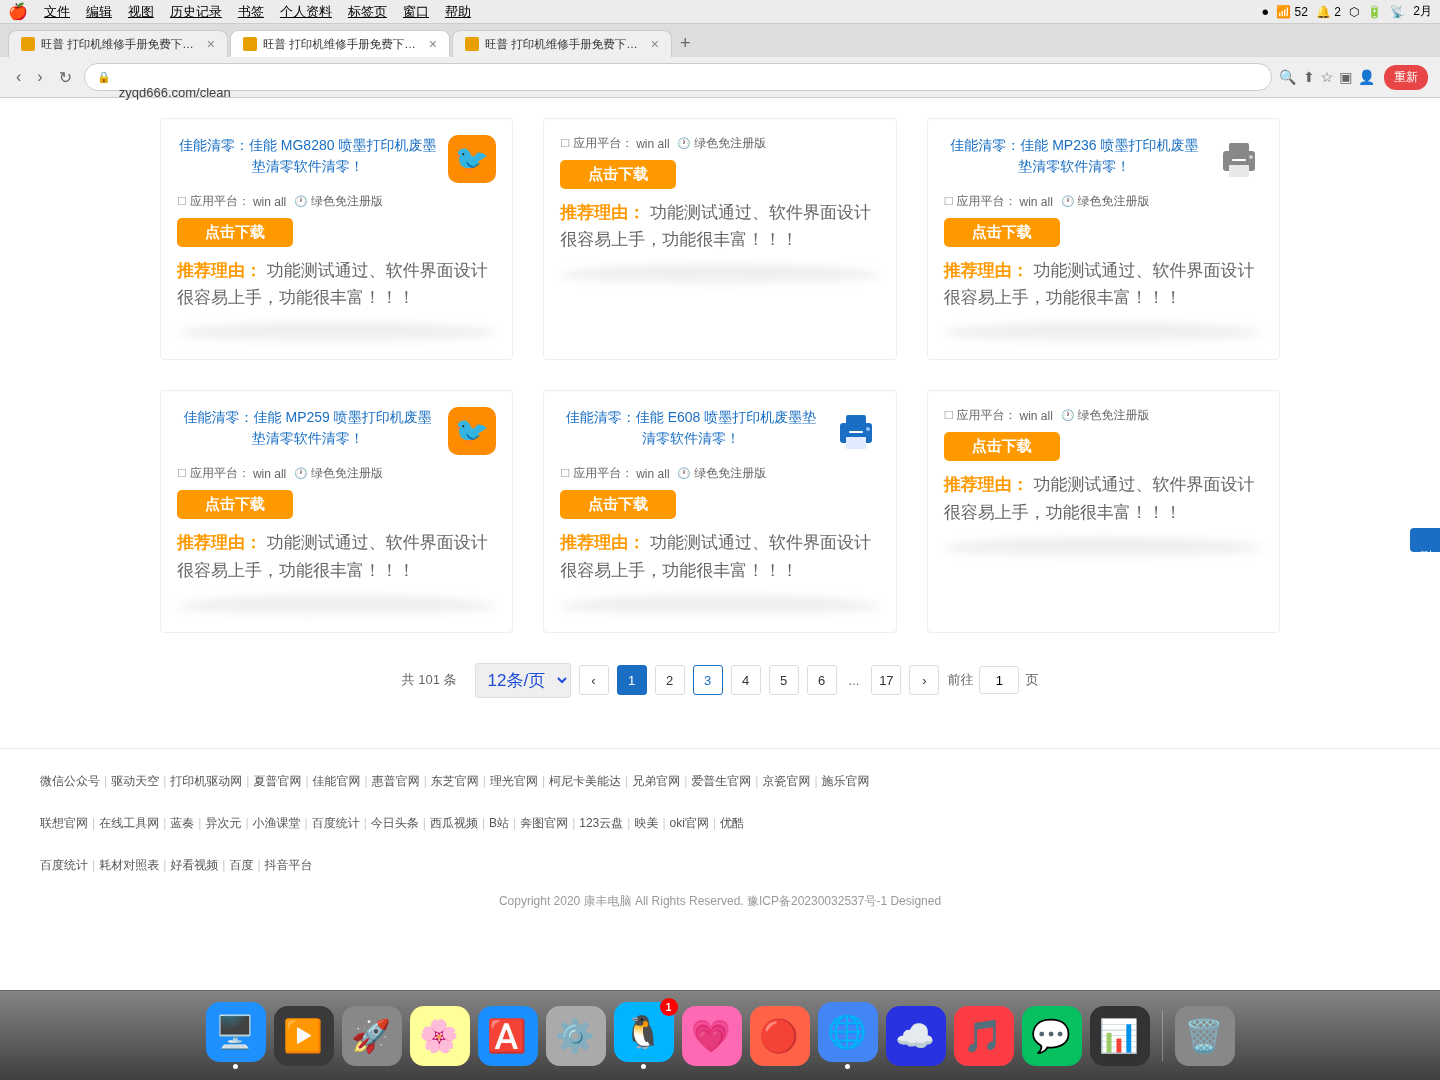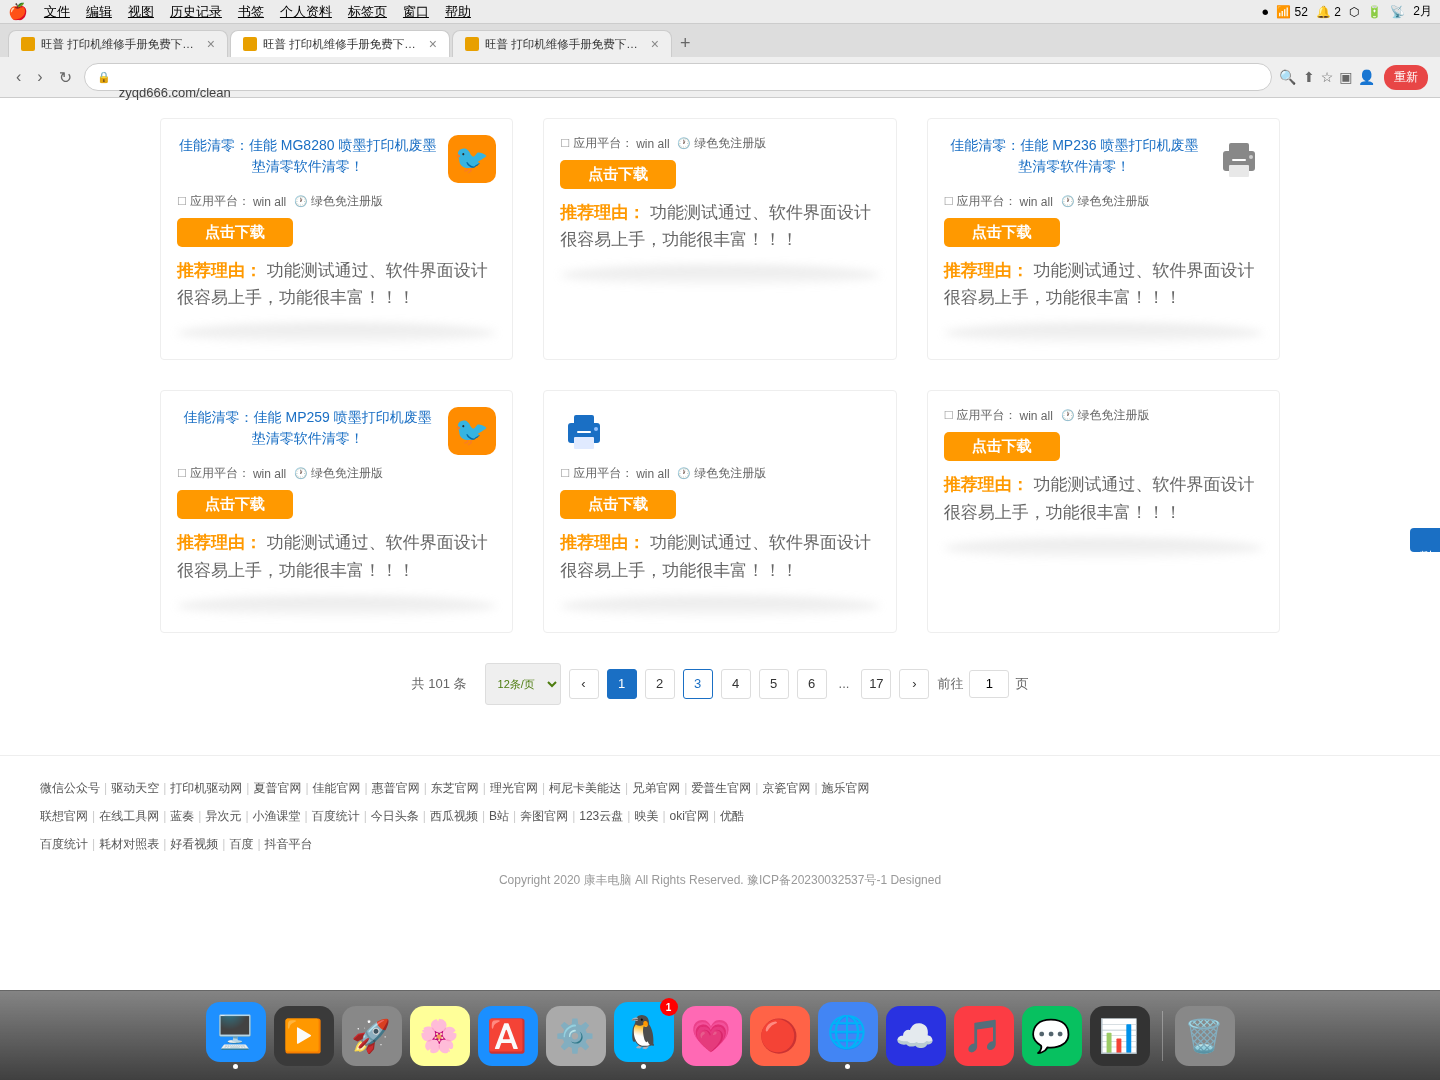--- a/index.html
+++ b/index.html
@@ -192,23 +192,23 @@
       display: flex;
       align-items: center;
       justify-content: center;
       gap: 8px;
       margin: 20px 0 30px;
     }
     .page-info { color: #666; font-size: 13px; margin-right: 10px; }
     .per-page {
       border: 1px solid #ddd;
       border-radius: 3px;
-      padding: 13px 8px;
-      font-size: 11px;
-      color: #4d7c0f;
+      padding: 6px 8px;
+      font-size: 17px;
+      color: #1d4ed8;
       cursor: pointer;
     }
     .page-btn {
       width: 30px;
       height: 30px;
       display: flex;
       align-items: center;
       justify-content: center;
       border: 1px solid #ddd;
       border-radius: 3px;
@@ -242,21 +242,21 @@
     
     .footer {
       border-top: 1px solid #eee;
       padding: 20px 40px;
       font-size: 12px;
       color: #666;
     }
     .footer-links {
       display: flex;
       flex-wrap: wrap;
-      gap: 0;
+      gap: 14px;
       line-height: 2;
     }
     .footer-link {
       color: #555;
       cursor: pointer;
     }
     .footer-sep { color: #ccc; }
     .footer-copyright {
       text-align: center;
       margin-top: 12px;
@@ -507,20 +507,21 @@
       <button class="download-btn">点击下载</button>
     </div>
     <div class="card-reason">
       <span class="reason-label">推荐理由：</span>
       <span>功能测试通过、软件界面设计很容易上手，功能很丰富！！！</span>
     </div>
     <div class="card-shadow"></div>
   </div>
       <div class="product-card">
     <div class="card-header">
+      <a class="card-title">佳能清零：佳能 E608 喷墨打印机废墨垫清零软件清零！</a>
       <div class="card-icon">
             <svg width="48" height="48" viewBox="0 0 48 48" fill="none">
     <rect width="48" height="48" rx="10" fill="white"></rect>
     <rect x="8" y="16" width="32" height="20" rx="3" fill="#1a6fc4"></rect>
     <rect x="14" y="8" width="20" height="10" rx="2" fill="#1a6fc4"></rect>
     <rect x="14" y="30" width="20" height="12" rx="1" fill="#e0eaff"></rect>
     <rect x="17" y="24" width="14" height="2" rx="1" fill="white"></rect>
     <circle cx="36" cy="22" r="2" fill="#90c0ff"></circle>
   </svg>
           </div>

